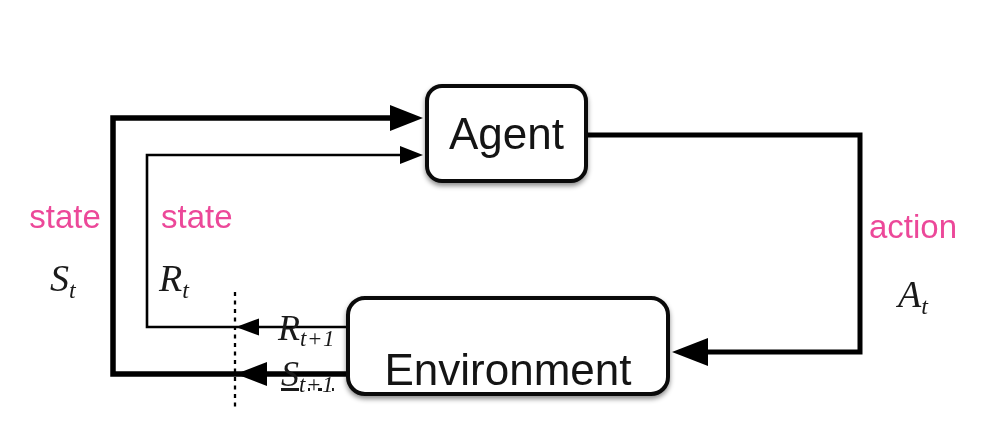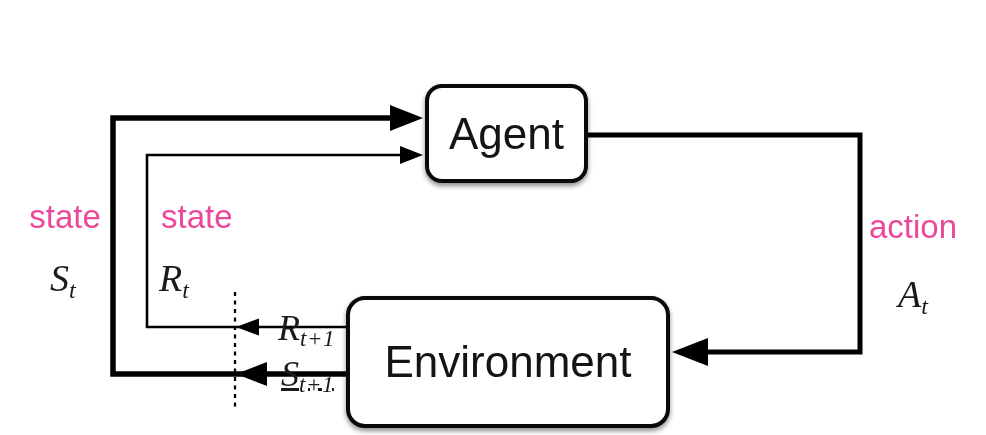--- a/index.html
+++ b/index.html
@@ -23,22 +23,23 @@
     box-shadow: 0 3px 5px rgba(0,0,0,0.45);
     color: #141414;
     font-size: 44px;
     line-height: 1;
   }
   .box-agent {
     left: 425px; top: 84px; width: 163px; height: 99px;
     border-radius: 17px;
   }
   .box-env {
-    left: 346px; top: 296px; width: 324px; height: 132px;
+    left: 346px; top: 296px; width: 324px; height: 100px;
     border-radius: 19px;
+    align-items: flex-end;
   }
   .word {
     position: absolute;
     color: #ec4899;
     font-size: 33px;
     line-height: 1.05;
     white-space: nowrap;
   }
   .sym {
     position: absolute;

